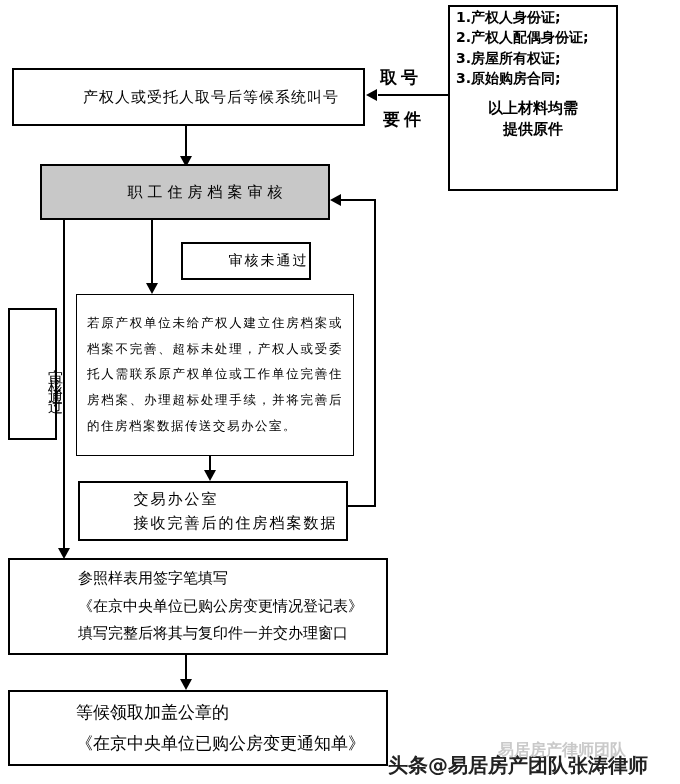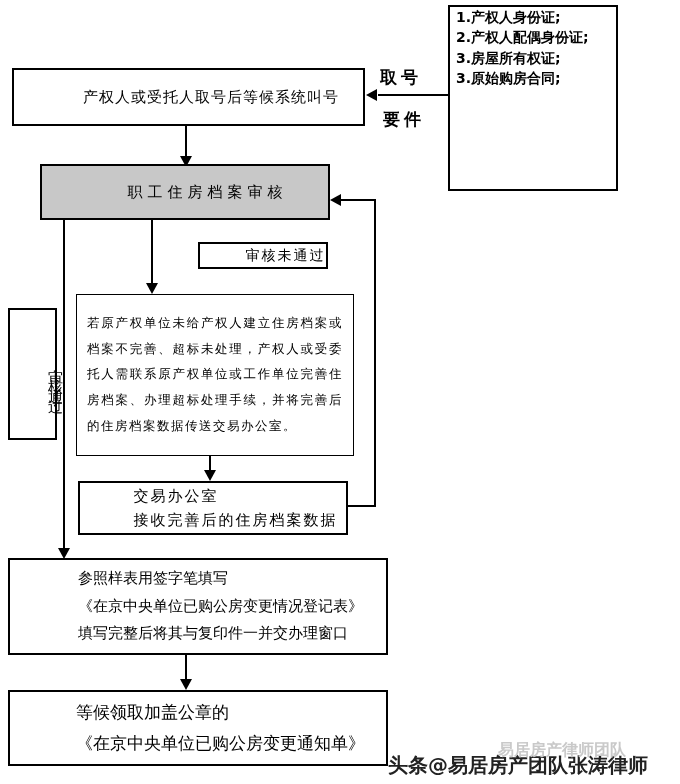--- a/index.html
+++ b/index.html
@@ -25,45 +25,47 @@
     flex-direction:column; align-items:flex-start; justify-content:flex-start;
     text-align:left; padding:0 6px; font-weight:bold; font-size:14px;
   }
   .mat-item { line-height:1.45; }
   .mat-note { margin-top:10px; width:100%; text-align:center; white-space:pre-line; font-size:15px; line-height:1.4; }
 
   #label-take { position:absolute; left:380px; top:66px;  font-size:17px; font-weight:bold; letter-spacing:4px; }
   #label-req  { position:absolute; left:383px; top:108px; font-size:17px; font-weight:bold; letter-spacing:4px; }
 
   #box-review { left:40px; top:164px; width:290px; height:56px; background:#c8c8c8; font-size:15px; letter-spacing:5px; }
-  #box-fail   { left:198px; top:242px; width:130px; height:27px; font-size:14px; letter-spacing:2px; }
+  #box-fail   { left:181px; top:242px; width:130px; height:38px; font-size:14px; letter-spacing:2px; }
   #box-pass   { left:8px; top:308px; width:40px; height:132px; font-size:15px;
                 writing-mode:vertical-lr; text-orientation:upright; letter-spacing:10px; padding-top:6px; }
   #box-fix    { left:76px; top:294px; width:278px; height:162px; border-width:1.5px;
                 font-size:12.5px; line-height:2.05; letter-spacing:1.5px; text-align:justify;
                 align-items:flex-start; justify-content:flex-start; padding:15px 10px; }
-  #box-office { left:78px; top:481px; width:270px; height:54px; font-size:15px; line-height:1.6; letter-spacing:2px; }
+  #box-office { left:78px; top:481px; width:270px; height:60px; font-size:15px; line-height:1.6; letter-spacing:2px; }
   #box-form   { left:8px; top:558px; width:380px; height:97px; font-size:15px; line-height:1.85; }
   #box-notice { left:8px; top:690px; width:380px; height:76px; font-size:17px; line-height:1.8; }
 
   #wm-light { position:absolute; left:498px; top:740px; color:#c9c9c9; font-size:16px; font-weight:bold; white-space:nowrap; }
   #wm-dark  { position:absolute; left:388px; top:752px; color:#222222; font-size:20px; font-weight:bold; white-space:nowrap; }
 </style>
 </head>
 <body>
 
 <div class="canvas">
 
   <div class="box" id="box-wait">产权人或受托人取号后等候系统叫号</div>
 
   <div class="box" id="box-materials">
     <div class="mat-item">1.产权人身份证;</div>
     <div class="mat-item">2.产权人配偶身份证;</div>
     <div class="mat-item">3.房屋所有权证;</div>
     <div class="mat-item">3.原始购房合同;</div>
+    <div class="mat-note">以上材料均需
+提供原件</div>
   </div>
 
   <div id="label-take">取号</div>
   <div id="label-req">要件</div>
   <div class="line" style="left:378px; top:94px; width:70px; height:2px;"></div>
   <div class="ah ah-left" style="left:366px; top:89px;"></div>
 
   <div class="line" style="left:185px; top:126px; width:2px; height:34px;"></div>
   <div class="ah ah-down" style="left:180px; top:156px;"></div>
 

